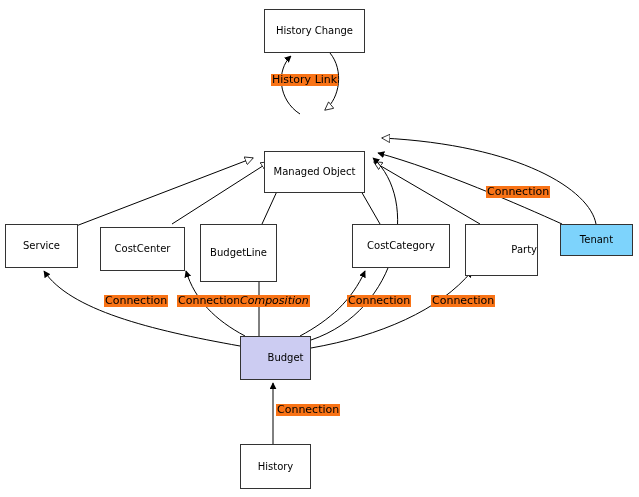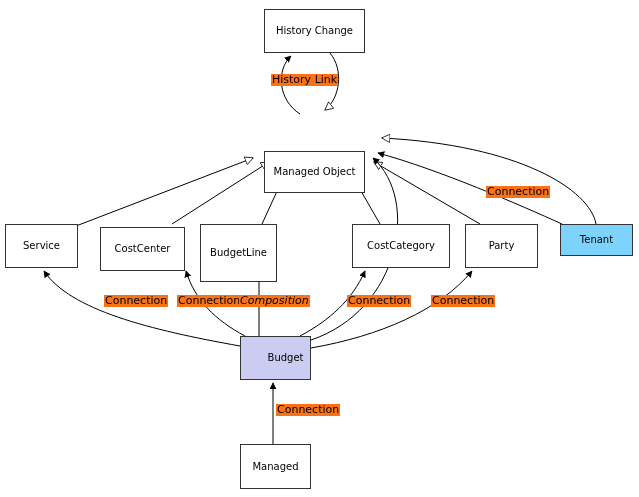--- a/index.html
+++ b/index.html
@@ -121,34 +121,34 @@
   </div>
 
   <div class="node" style="left:200px; top:224px; width:77px; height:58px; background:#ffffff;">
     <span class="node-label">BudgetLine</span>
   </div>
 
   <div class="node" style="left:352px; top:224px; width:98px; height:44px; background:#ffffff;">
     <span class="node-label">CostCategory</span>
   </div>
 
-  <div class="node" style="left:465px; top:224px; width:73px; height:44px; background:#ffffff;">
+  <div class="node" style="left:465px; top:224px; width:73px; height:52px; background:#ffffff;justify-content:flex-end;">
     <span class="node-label">Party</span>
   </div>
 
   <div class="node" style="left:560px; top:224px; width:73px; height:32px; background:#7dd3fc;">
     <span class="node-label">Tenant</span>
   </div>
 
   <div class="node" style="left:240px; top:336px; width:71px; height:44px; background:#ccccf2;padding-left:20px;">
     <span class="node-label">Budget</span>
   </div>
 
   <div class="node" style="left:240px; top:444px; width:71px; height:45px; background:#ffffff;">
-    <span class="node-label">Managed</span>
+    <span class="node-label">History</span>
   </div>
 
   <span class="edge-label" style="left:271px; top:74px;">History Link</span>
 
   <span class="edge-label" style="left:486px; top:186px;">Connection</span>
 
   <span class="edge-label" style="left:104px; top:295px;">Connection</span>
 
   <span class="edge-label" style="left:177px; top:295px;">Connection</span>
 

